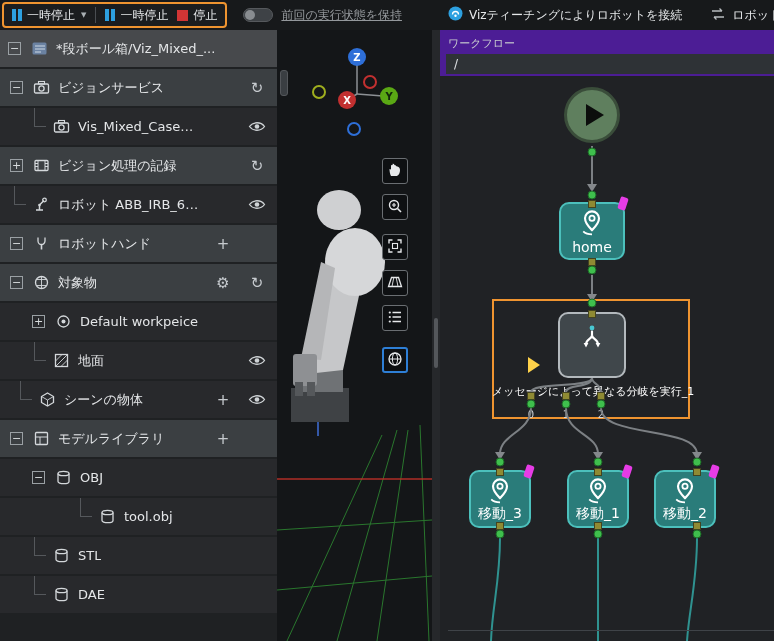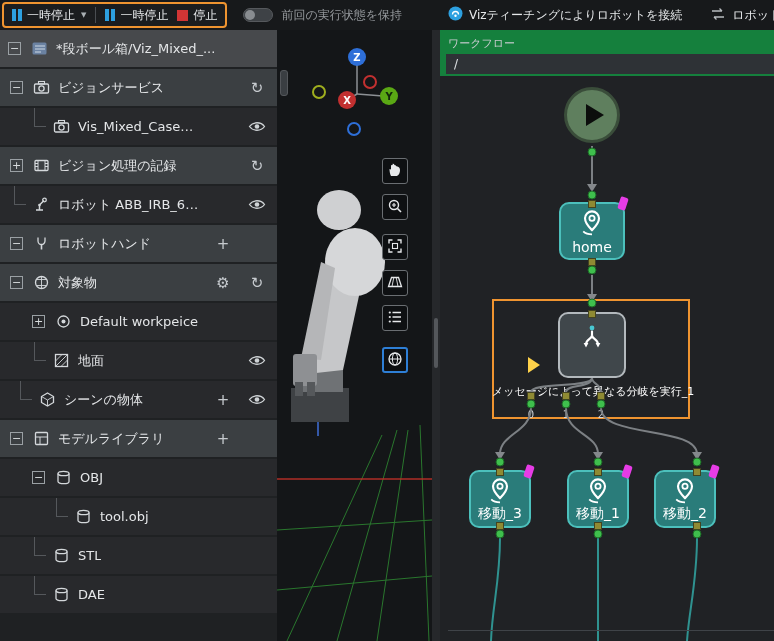--- a/index.html
+++ b/index.html
@@ -16,21 +16,21 @@
   .btn { display:flex; align-items:center; gap:5px; cursor:pointer; white-space:nowrap; }
   .pause-bars { display:flex; gap:2px; }
   .pause-bars i { display:block; width:4px; height:12px; background:#2da0e0; }
   .stop-sq { width:11px; height:11px; background:#d23535; }
   .caret { color:#aab0b4; font-size:7px; margin-left:1px; }
   .vsep { width:1px; height:16px; background:#4a4e52; }
   .switch { width:30px; height:14px; border-radius:7px; background:#3e4246;
             border:1px solid #56595d; position:relative; margin-left:16px; flex:none; }
   .switch .knob { position:absolute; left:1px; top:1px; width:10px; height:10px;
                   border-radius:50%; background:#888c90; }
-  .muted { color:#94989c; margin-left:8px; white-space:nowrap; }
+  .muted { color:#94989c; margin-left:8px; white-space:nowrap;text-decoration:underline; }
   .tb-item { display:flex; align-items:center; gap:6px; white-space:nowrap; }
 
   
   .left-panel { position:absolute; left:0; top:30px; width:277px; height:611px;
                 background:#1f2123; overflow:hidden; }
   .tree-row { display:flex; align-items:center; height:37px; margin-bottom:2px;
               padding-right:10px; font-size:13px; color:#e4e6e8; cursor:default; }
   .tree-row.header  { background:#47494c; }
   .tree-row.section { background:#3b3f42; }
   .tree-row.child   { background:#28292c; }
@@ -70,21 +70,21 @@
   .vp-btn.active { border:2px solid #2e7fd6; }
 
   
   .splitter { position:absolute; left:432px; top:30px; width:8px; height:611px; background:#26282b; }
   .splitter .handle { position:absolute; left:2px; top:288px; width:4px; height:50px;
                       background:#54575b; border-radius:2px; }
   .right-scroll { position:absolute; left:769px; top:338px; width:4px; height:22px;
                   background:#54575b; border-radius:2px; }
 
   
-  .wf { position:absolute; left:440px; top:30px; width:334px; height:611px; background:#15803d; }
+  .wf { position:absolute; left:440px; top:30px; width:334px; height:611px; background:#4c1d95; }
   .wf-title { position:absolute; left:8px; top:6px; font-size:11px; color:#c6cace; }
   .wf-crumb { position:absolute; left:6px; top:24px; right:0; height:20px; background:#2e3236;
               color:#dfe3e6; font-size:12px; line-height:20px; padding-left:8px; cursor:pointer; }
   .canvas { position:absolute; left:0; top:46px; width:334px; height:565px;
             background:#202225; overflow:hidden; }
   .play-node { position:absolute; left:124px; top:11px; width:56px; height:56px;
                border-radius:50%; background:#5f7f5e; border:3px solid #3a4d3a;
                display:flex; align-items:center; justify-content:center; cursor:pointer; }
   .play-tri { width:0; height:0; border-top:11px solid transparent;
               border-bottom:11px solid transparent; border-left:18px solid #0c0e0c; margin-left:6px; }
@@ -324,21 +324,21 @@
         <span class="toggle">−</span>
         <span class="row-icon">
           <svg width="17" height="17" viewBox="0 0 17 17">
             <ellipse cx="8.5" cy="4.5" rx="5.5" ry="2.2" fill="none" stroke="#d4d8db" stroke-width="1.3"></ellipse>
             <path d="M3 4.5 V12.5 a5.5 2.2 0 0 0 11 0 V4.5" fill="none" stroke="#d4d8db" stroke-width="1.3"></path>
           </svg>
         </span>
         <span class="row-label">OBJ</span>
         <span class="spacer"></span>
       </div>
-      <div class="tree-row child" style="padding-left: 56px; align-items: center;">
+      <div class="tree-row child" style="padding-left: 80px; align-items: center;">
         <span class="connector"></span>
         <span class="row-icon">
           <svg width="17" height="17" viewBox="0 0 17 17">
             <ellipse cx="8.5" cy="4.5" rx="5.5" ry="2.2" fill="none" stroke="#d4d8db" stroke-width="1.3"></ellipse>
             <path d="M3 4.5 V12.5 a5.5 2.2 0 0 0 11 0 V4.5" fill="none" stroke="#d4d8db" stroke-width="1.3"></path>
           </svg>
         </span>
         <span class="row-label">tool.obj</span>
         <span class="spacer"></span>
       </div>

